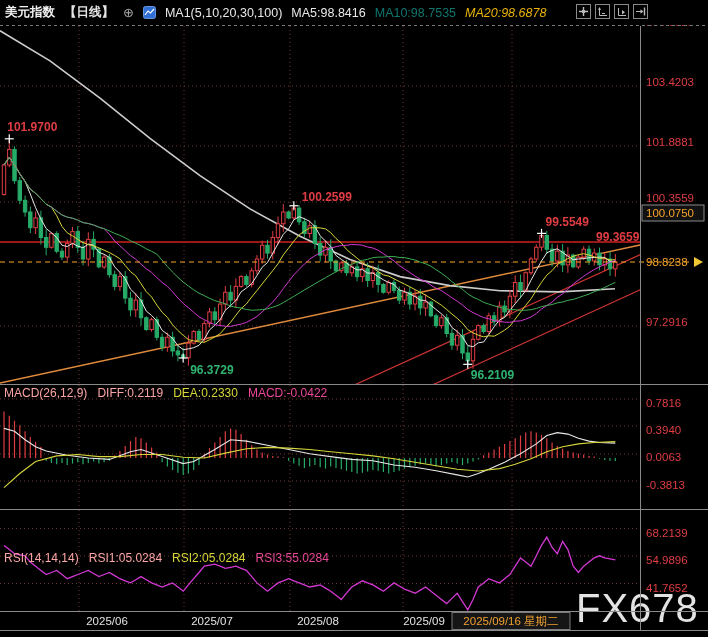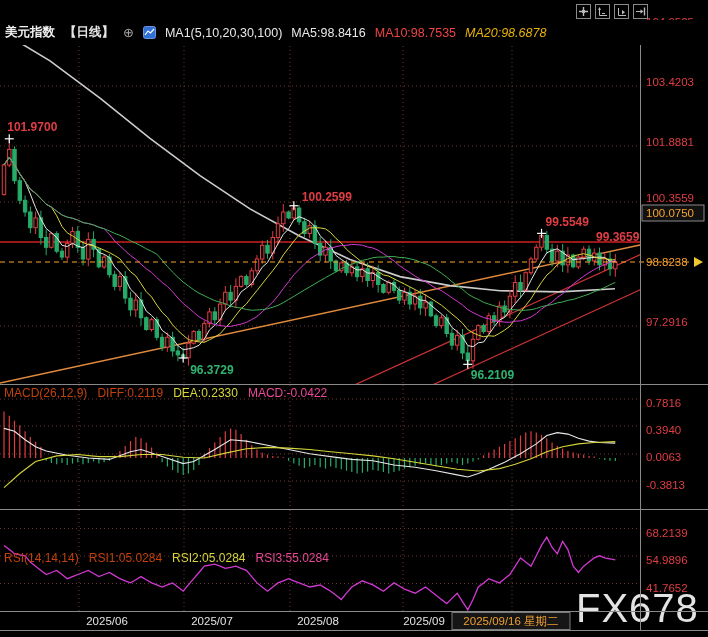--- a/index.html
+++ b/index.html
@@ -1,32 +1,32 @@
 <!DOCTYPE html>
 <html><head>
 <meta charset="utf-8">
 <style>
   html,body{margin:0;padding:0;background:#000;}
   #app{position:relative;width:708px;height:637px;background:#000;overflow:hidden;
        font-family:"Liberation Sans","DejaVu Sans",sans-serif;}
   #chart-svg{position:absolute;left:0;top:0;}
   .hdr{position:absolute;left:0;top:0;width:708px;height:25px;background:#000;
        display:flex;align-items:center;gap:9px;padding-left:5px;box-sizing:border-box;
-       font-size:12.5px;white-space:nowrap;z-index:5;margin-top:20px;}
+       font-size:12.5px;white-space:nowrap;z-index:5;}
   .hdr .sym{color:#f2f2f2;font-weight:bold;}
   .hdr .per{color:#e5e5e5;font-weight:bold;}
   .hdr .plus{color:#a8a8a8;font-size:13px;}
   .hdr .w{color:#e8e8e8;}
-  .hdr .yel{color:#ef4444;}
+  .hdr .yel{color:#0f766e;}
   .hdr .mag{color:#eab308;font-style:italic;}
   .toolbar{position:absolute;left:576px;top:4px;display:flex;gap:4px;z-index:6;}
   .tool{width:15px;height:15px;border:1px solid #8a8a8a;box-sizing:border-box;
         display:flex;align-items:center;justify-content:center;background:#000;}
   .lblrow{position:absolute;left:4px;display:flex;gap:10px;font-size:12px;z-index:4;white-space:nowrap;}
-  .lblrow .w{color:#c2410c;} .lblrow .yel{color:#d6d63a;text-align:right;} .lblrow .mag{color:#ec4899;}
+  .lblrow .w{color:#fca5a5;} .lblrow .yel{color:#d6d63a;text-align:right;} .lblrow .mag{color:#ec4899;}
   #macd-row{top:386px;} #rsi-row{top:511px;margin-top:40px;}
 </style>
 </head>
 <body>
 
 <div id="app">
 
   <svg id="chart-svg" width="708" height="637">
     <g id="g-grid">
         <line x1="79" y1="26" x2="79" y2="384" stroke="#6e3733" stroke-width="1" stroke-dasharray="1,3"></line>

